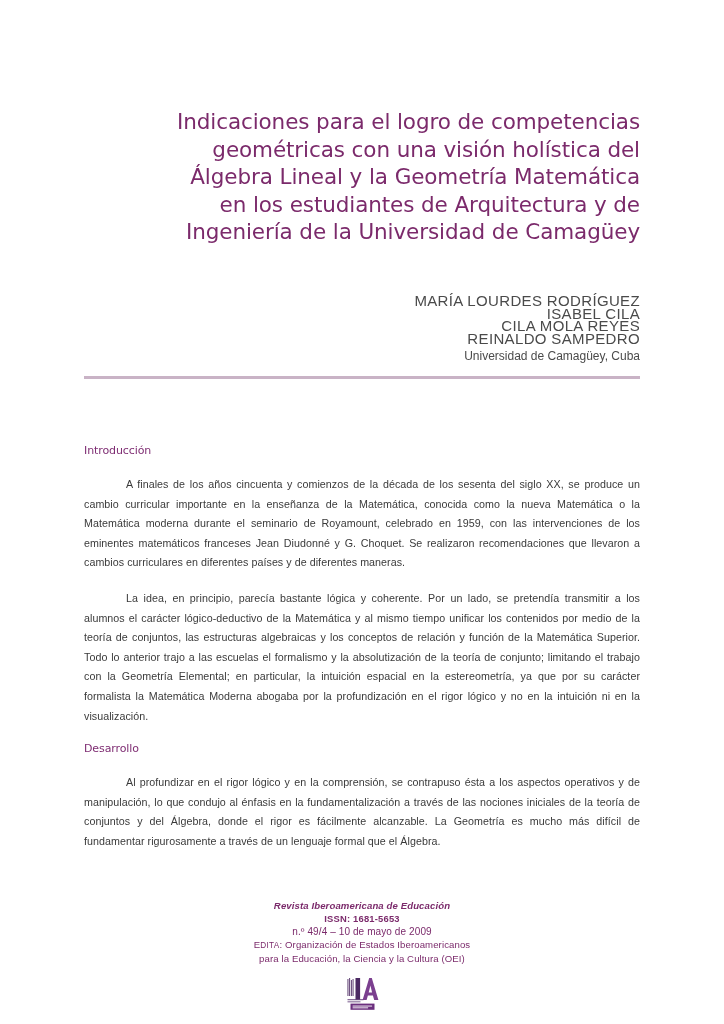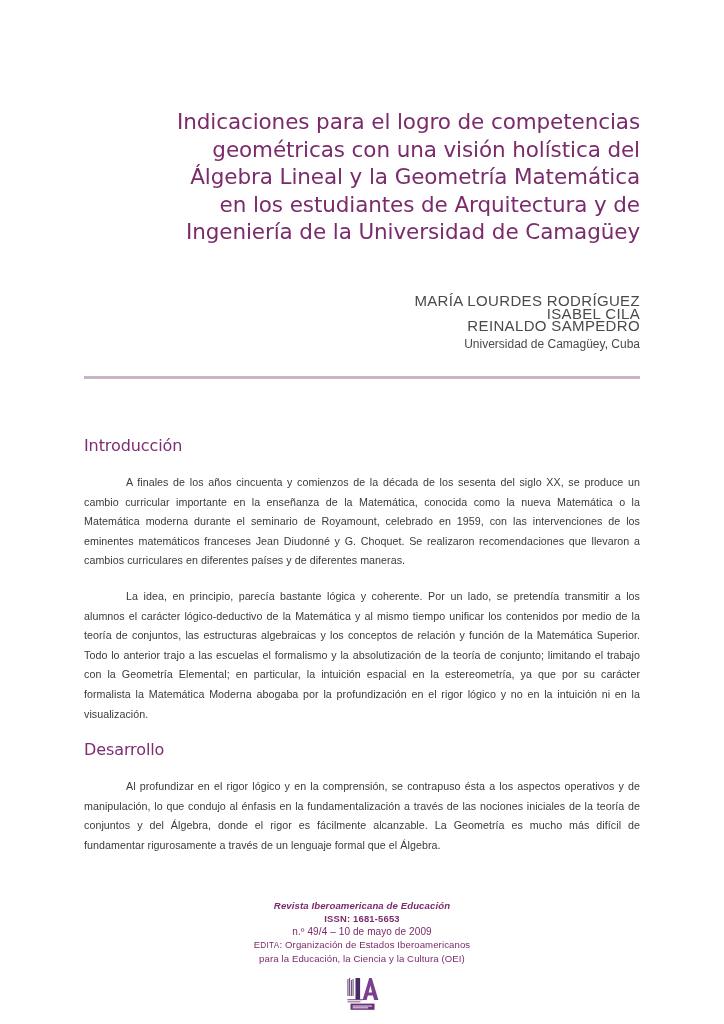--- a/index.html
+++ b/index.html
@@ -78,24 +78,24 @@
 
   
   .content {
     position: absolute;
     left: 84px;
     top: 420px;
     width: 556px;
   }
   h2.section {
     font-family: "DejaVu Sans", sans-serif;
-    font-size: 16px;
+    font-size: 11px;
     font-weight: 400;
     color: #7e2c72;
-    margin: 4px 0 18px 0;
+    margin: 12px 0 18px 0;
     letter-spacing: -0.1px;
   }
   .section-gap { margin-top: 44px; }
   p.para {
     font-size: 10.7px;
     line-height: 19.6px;
     text-align: justify;
     text-indent: 42px;
     margin: 0 0 16px 0;
     color: #3a3a3a;
@@ -177,20 +177,21 @@
       <span class="tline">geométricas con una visión holística del</span>
       <span class="tline">Álgebra Lineal y la Geometría Matemática</span>
       <span class="tline">en los estudiantes de Arquitectura y de</span>
       <span class="tline">Ingeniería de la Universidad de Camagüey</span>
     </h1>
   </div>
 
   <div class="authors">
     <span class="author-name">MARÍA LOURDES RODRÍGUEZ</span>
     <span class="author-name">ISABEL CILA</span>
+    <span class="author-name">CILA MOLA REYES</span>
     <span class="author-name">REINALDO SAMPEDRO</span>
     <span class="affiliation">Universidad de Camagüey, Cuba</span>
   </div>
 
   <div class="rule"></div>
 
   <div class="content">
 
     <h2 class="section">Introducción</h2>
     <p class="para">A finales de los años cincuenta y comienzos de la década de los sesenta del siglo XX, se produce un cambio curricular importante en la enseñanza de la Matemática, conocida como la nueva Matemática o la Matemática moderna durante el seminario de Royamount, celebrado en 1959, con las intervenciones de los eminentes matemáticos franceses Jean Diudonné y G. Choquet. Se realizaron recomendaciones que llevaron a cambios curriculares en diferentes países y de diferentes maneras.</p>

